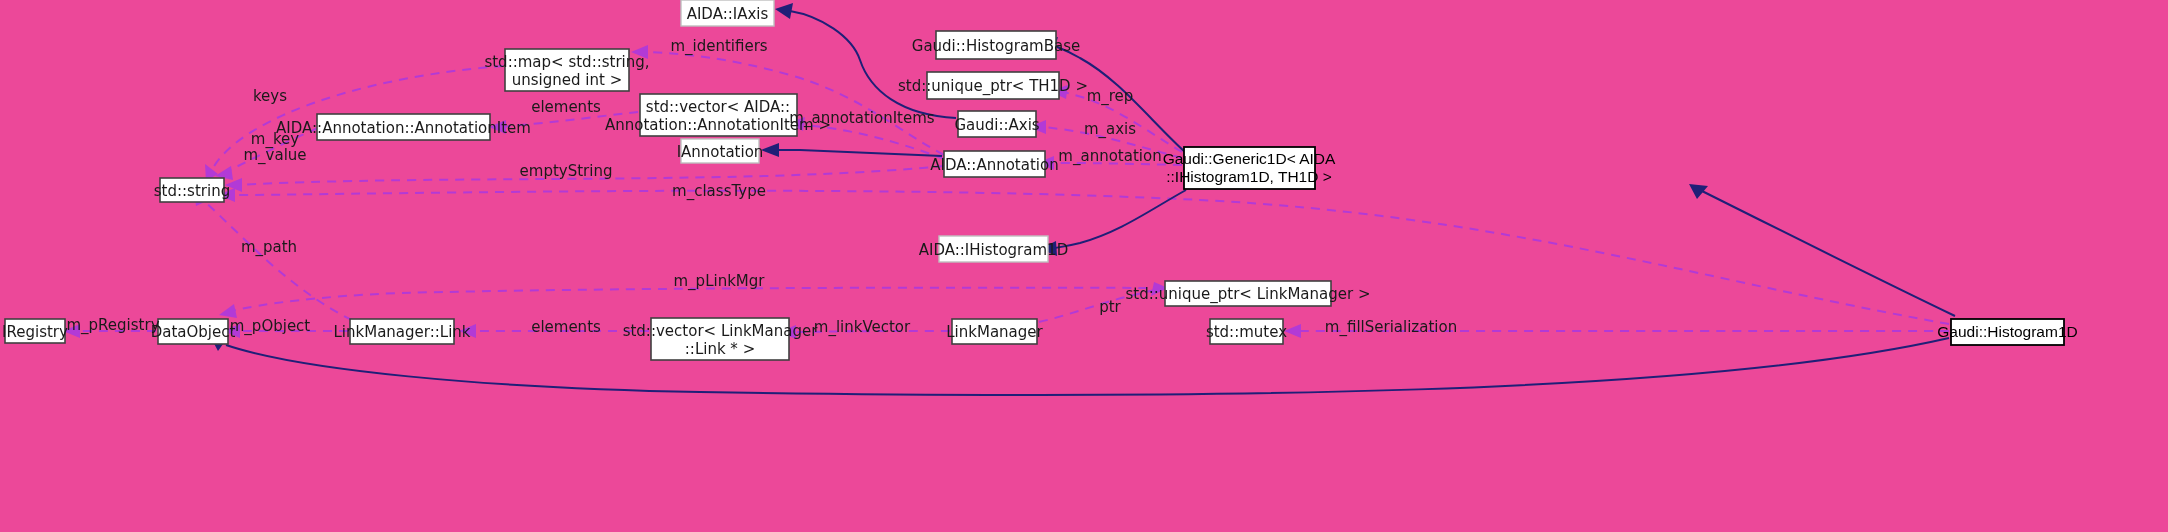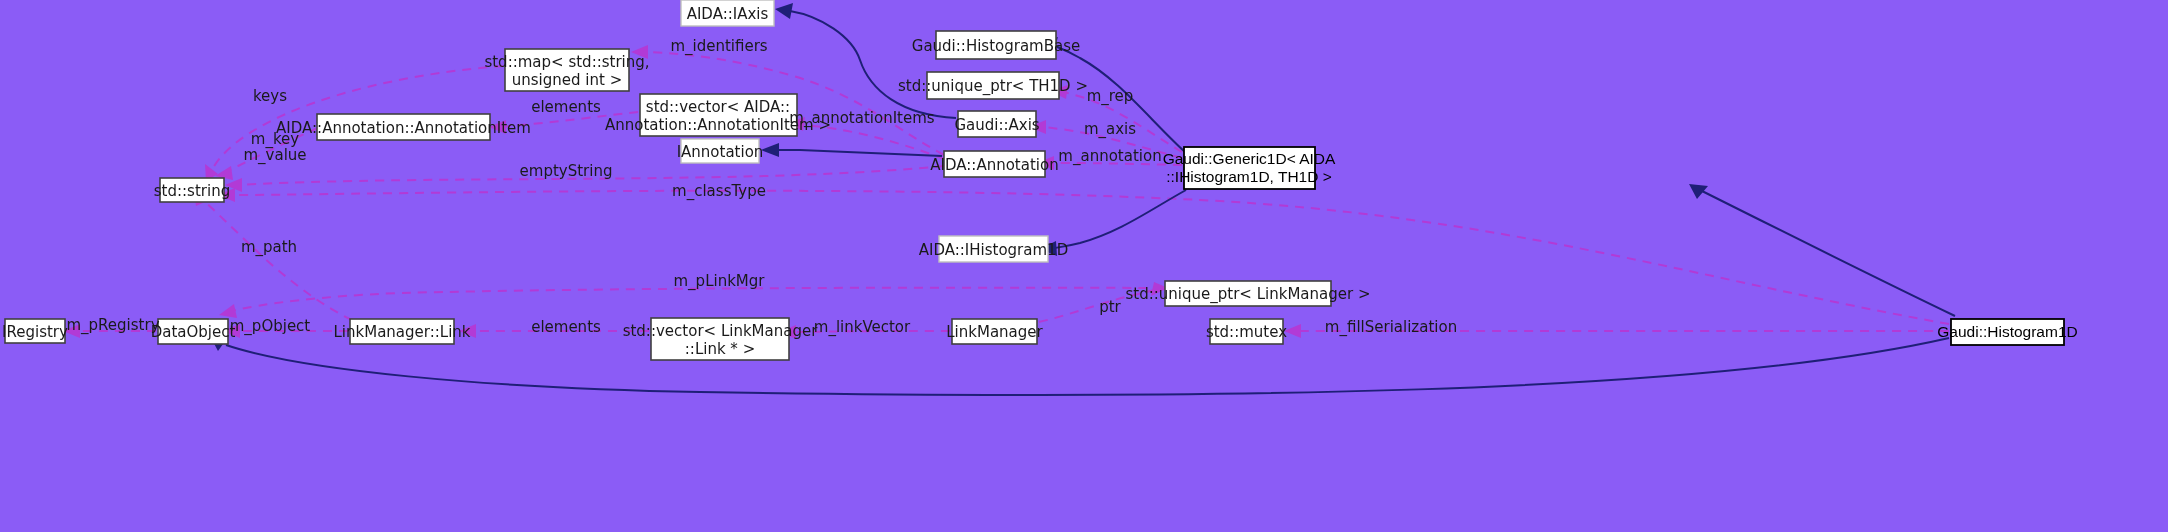--- a/index.html
+++ b/index.html
@@ -1,17 +1,17 @@
 <!DOCTYPE html>
 <html><head>
 <meta charset="utf-8">
 <style>
   html,body{margin:0;padding:0;background:#ffffff;}
   body{font-family:"DejaVu Sans","Liberation Sans",sans-serif;}
-  #stage{position:relative;width:2168px;height:532px;background:#8b5cf6;overflow:hidden;}
+  #stage{position:relative;width:2168px;height:532px;background:#ec4899;overflow:hidden;}
   #diagram{position:absolute;left:0;top:0;width:2168px;height:532px;}
   .node-rect{fill:#ffffff;stroke:#404040;stroke-width:1.6;}
   .node-rect.light{stroke:#bfbfbf;stroke-width:1.4;}
   .node-rect.focus{stroke:#000000;stroke-width:1.8;fill:#ffffff;}
   .node-label{font-family:"DejaVu Sans","Liberation Sans",sans-serif;font-size:15px;fill:#1a1a1a;text-anchor:middle;dominant-baseline:middle;}
   .node-label.focus{font-family:"Liberation Sans","DejaVu Sans",sans-serif;font-size:15.5px;fill:#000;}
   .edge-usage{fill:none;stroke:#b23ad6;stroke-width:2;stroke-dasharray:9 7;}
   .edge-inherit{fill:none;stroke:#1f1f77;stroke-width:2;}
   .edge-label{font-family:"DejaVu Sans","Liberation Sans",sans-serif;font-size:15px;fill:#1a1a1a;text-anchor:middle;dominant-baseline:middle;}
   .arrow-usage{fill:#b23ad6;stroke:none;}

